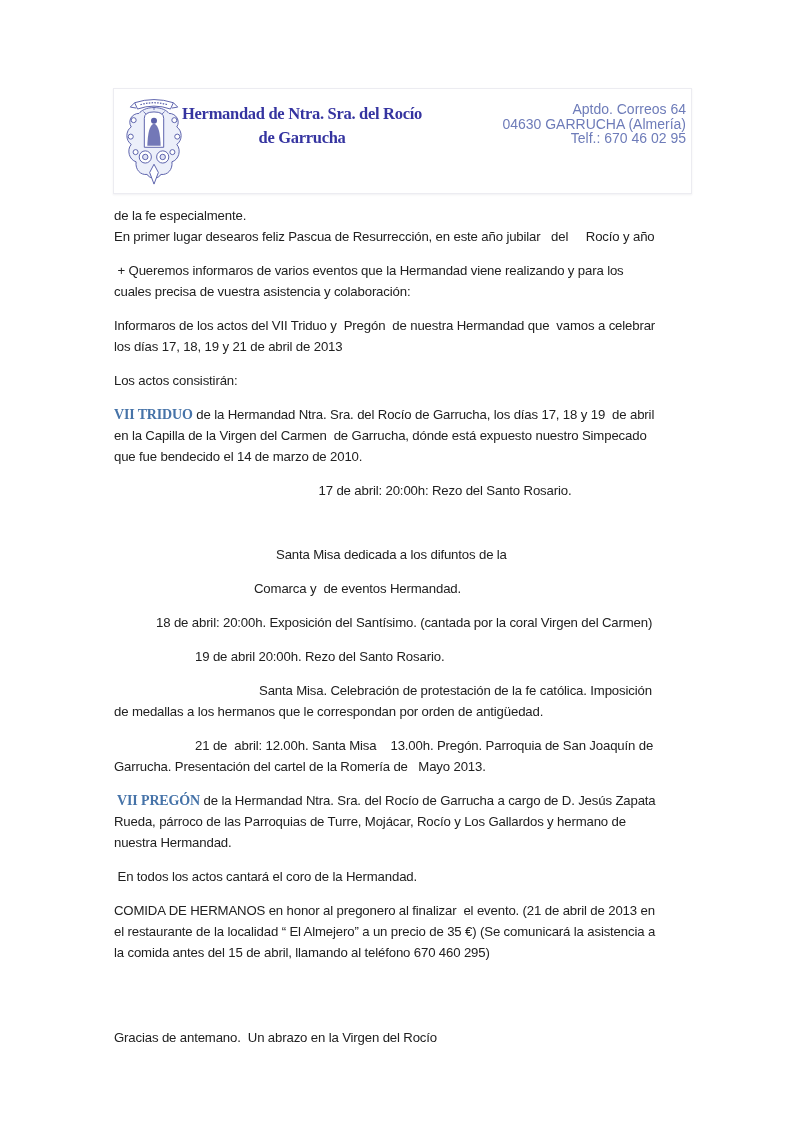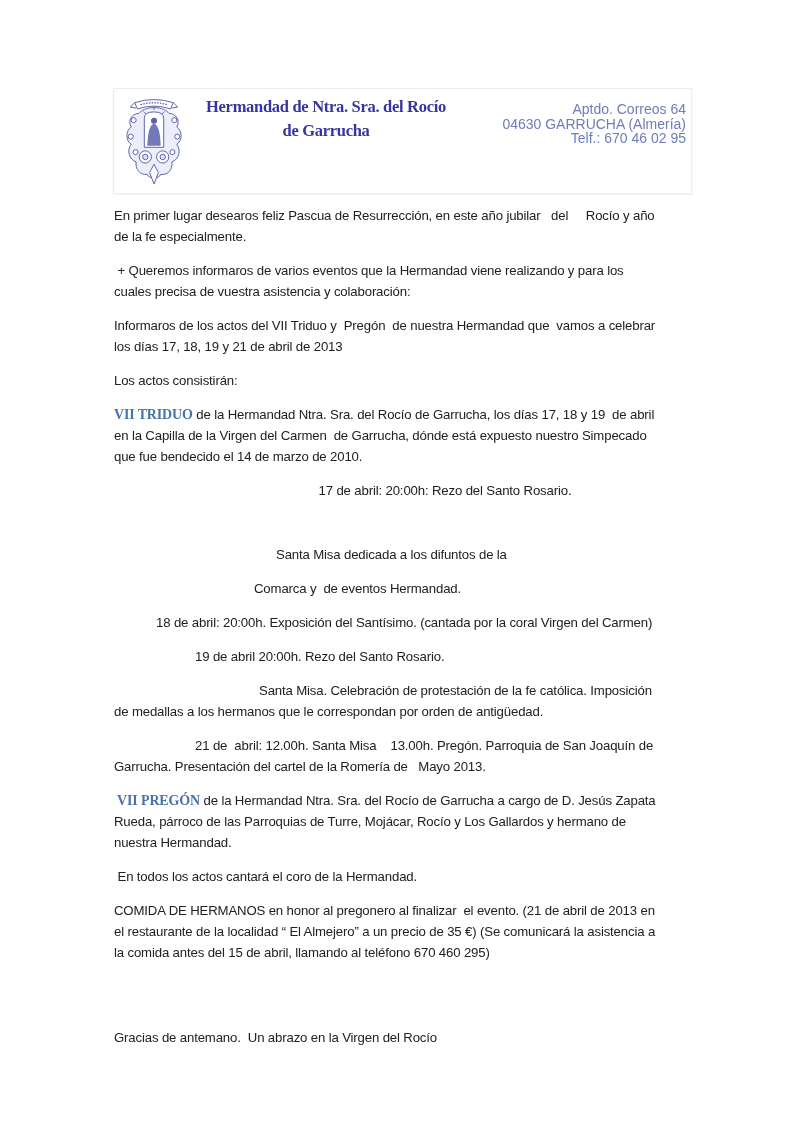--- a/index.html
+++ b/index.html
@@ -9,25 +9,24 @@
     overflow:hidden;
   }
   
   #letterhead{
     position:absolute;left:113px;top:88px;width:577px;height:104px;
     background:#ffffff;border:1px solid #ececf1;
     box-shadow:0 1px 2px rgba(60,60,90,.07);
   }
   #crest{position:absolute;left:9px;top:4px;width:62px;height:95px;}
   #org-name{
-    position:absolute;left:62px;top:6px;width:252px;text-align:center;
+    position:absolute;left:62px;top:13px;width:252px;text-align:center;
     font-family:"Liberation Serif",serif;font-weight:bold;
     font-size:16.5px;line-height:24px;letter-spacing:-0.3px;
     color:var(--title-blue,#3534a0);
-    margin-left:24px;
   }
   #contact{
     position:absolute;right:5px;top:13px;text-align:right;
     font-size:14px;line-height:14.5px;color:var(--contact-blue,#6e7cb9);
   }
   
   #letter-body{
     position:absolute;left:114px;top:205px;width:584px;
     font-size:13.2px;line-height:21px;letter-spacing:-0.15px;
   }
@@ -97,22 +96,22 @@
     <div id="contact">
       <div>Aptdo. Correos 64</div>
       <div>04630 GARRUCHA (Almería)</div>
       <div>Telf.: 670 46 02 95</div>
     </div>
   </div>
 
   <div id="letter-body">
 
     <div class="para">
+      <div class="line">de la fe especialmente.</div>
       <div class="line">En primer lugar desearos feliz Pascua de Resurrección, en este año jubilar   del     Rocío y año</div>
-      <div class="line">de la fe especialmente.</div>
     </div>
 
     <div class="para">
       <div class="line"> + Queremos informaros de varios eventos que la Hermandad viene realizando y para los</div>
       <div class="line">cuales precisa de vuestra asistencia y colaboración:</div>
     </div>
 
     <div class="para">
       <div class="line">Informaros de los actos del VII Triduo y  Pregón  de nuestra Hermandad que  vamos a celebrar</div>
       <div class="line">los días 17, 18, 19 y 21 de abril de 2013</div>

